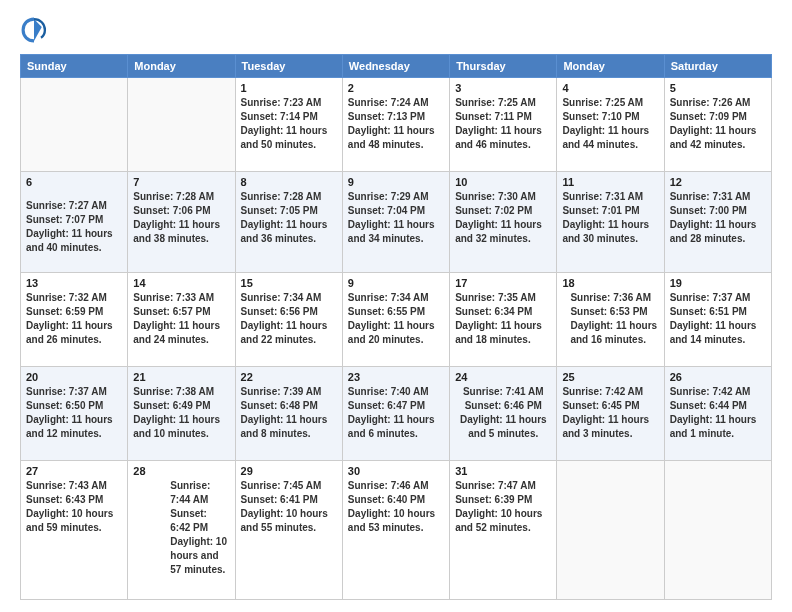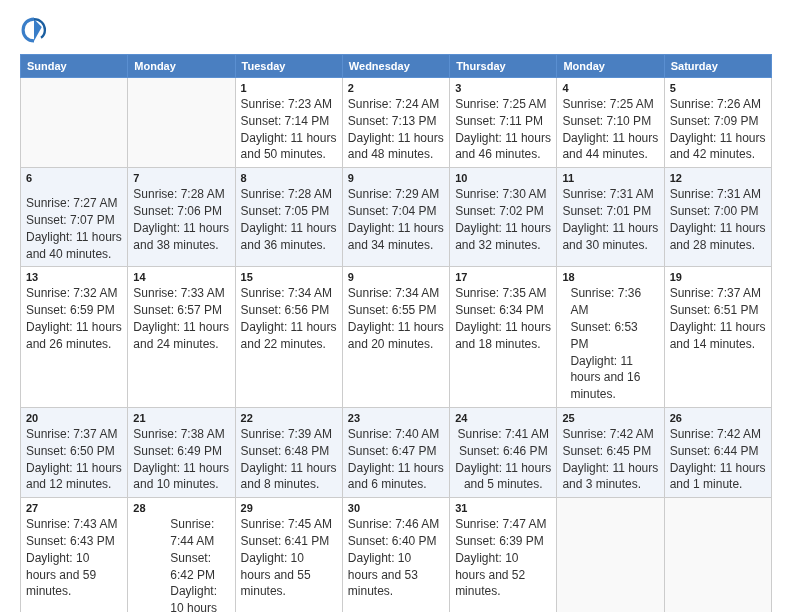--- a/index.html
+++ b/index.html
@@ -85,23 +85,24 @@
       background: #f0f4fa;
     }
     .day-num {
       font-size: 11px;
       font-weight: bold;
       color: #222;
       display: block;
       margin-bottom: 2px;
     }
     .day-detail {
-      font-size: 12px;
+      font-size: 10px;
       color: #333;
       line-height: 1.4;
+      font-weight: bold;
     }
     .empty-cell {
       background: #f9f9f9 !important;
     }
   </style>
 </head>
 <body>
 
 <div class="page">
   <div class="header">

